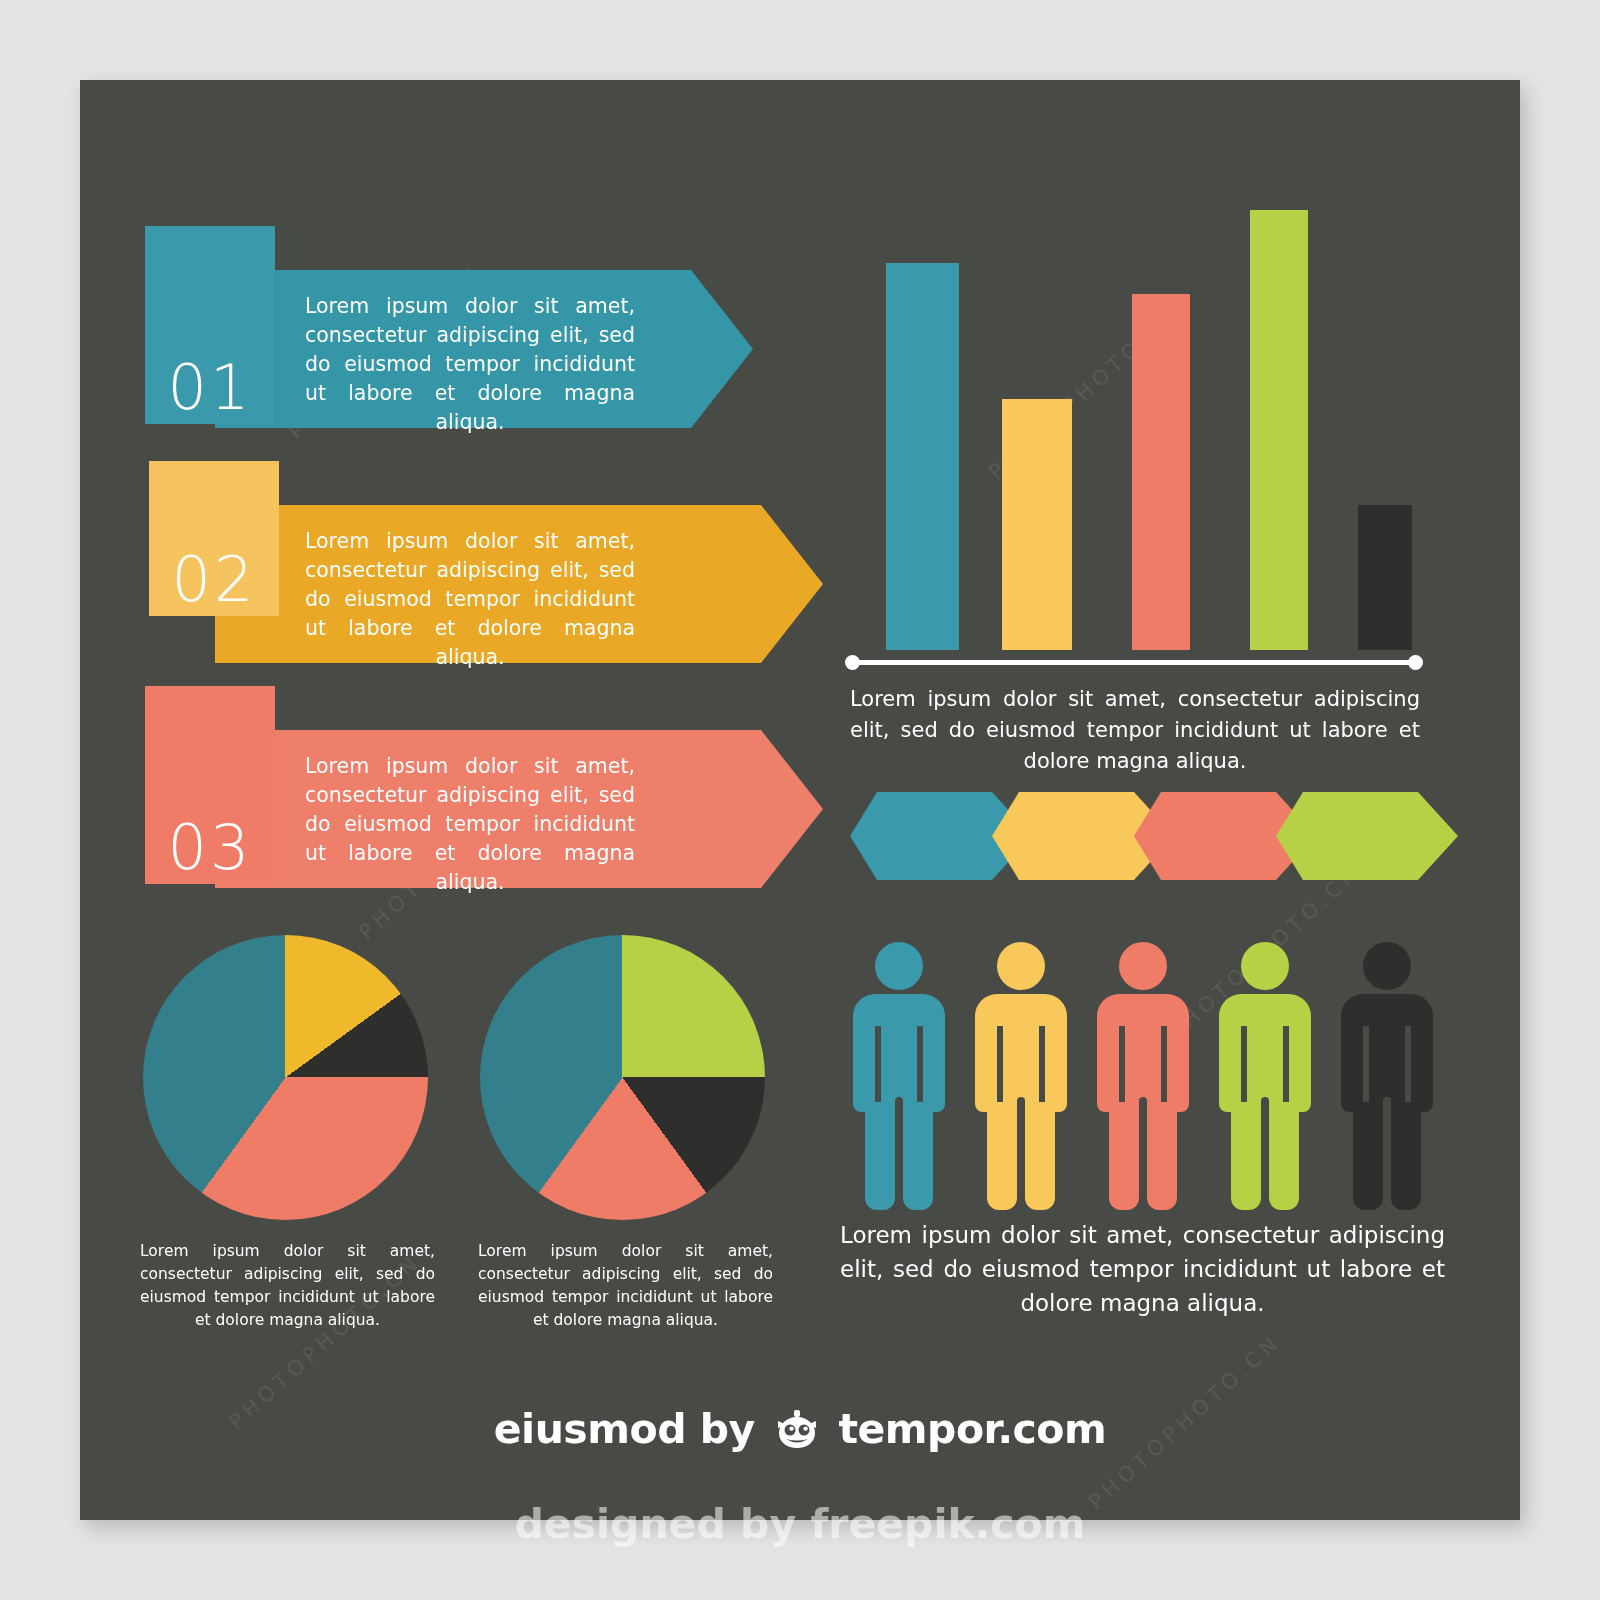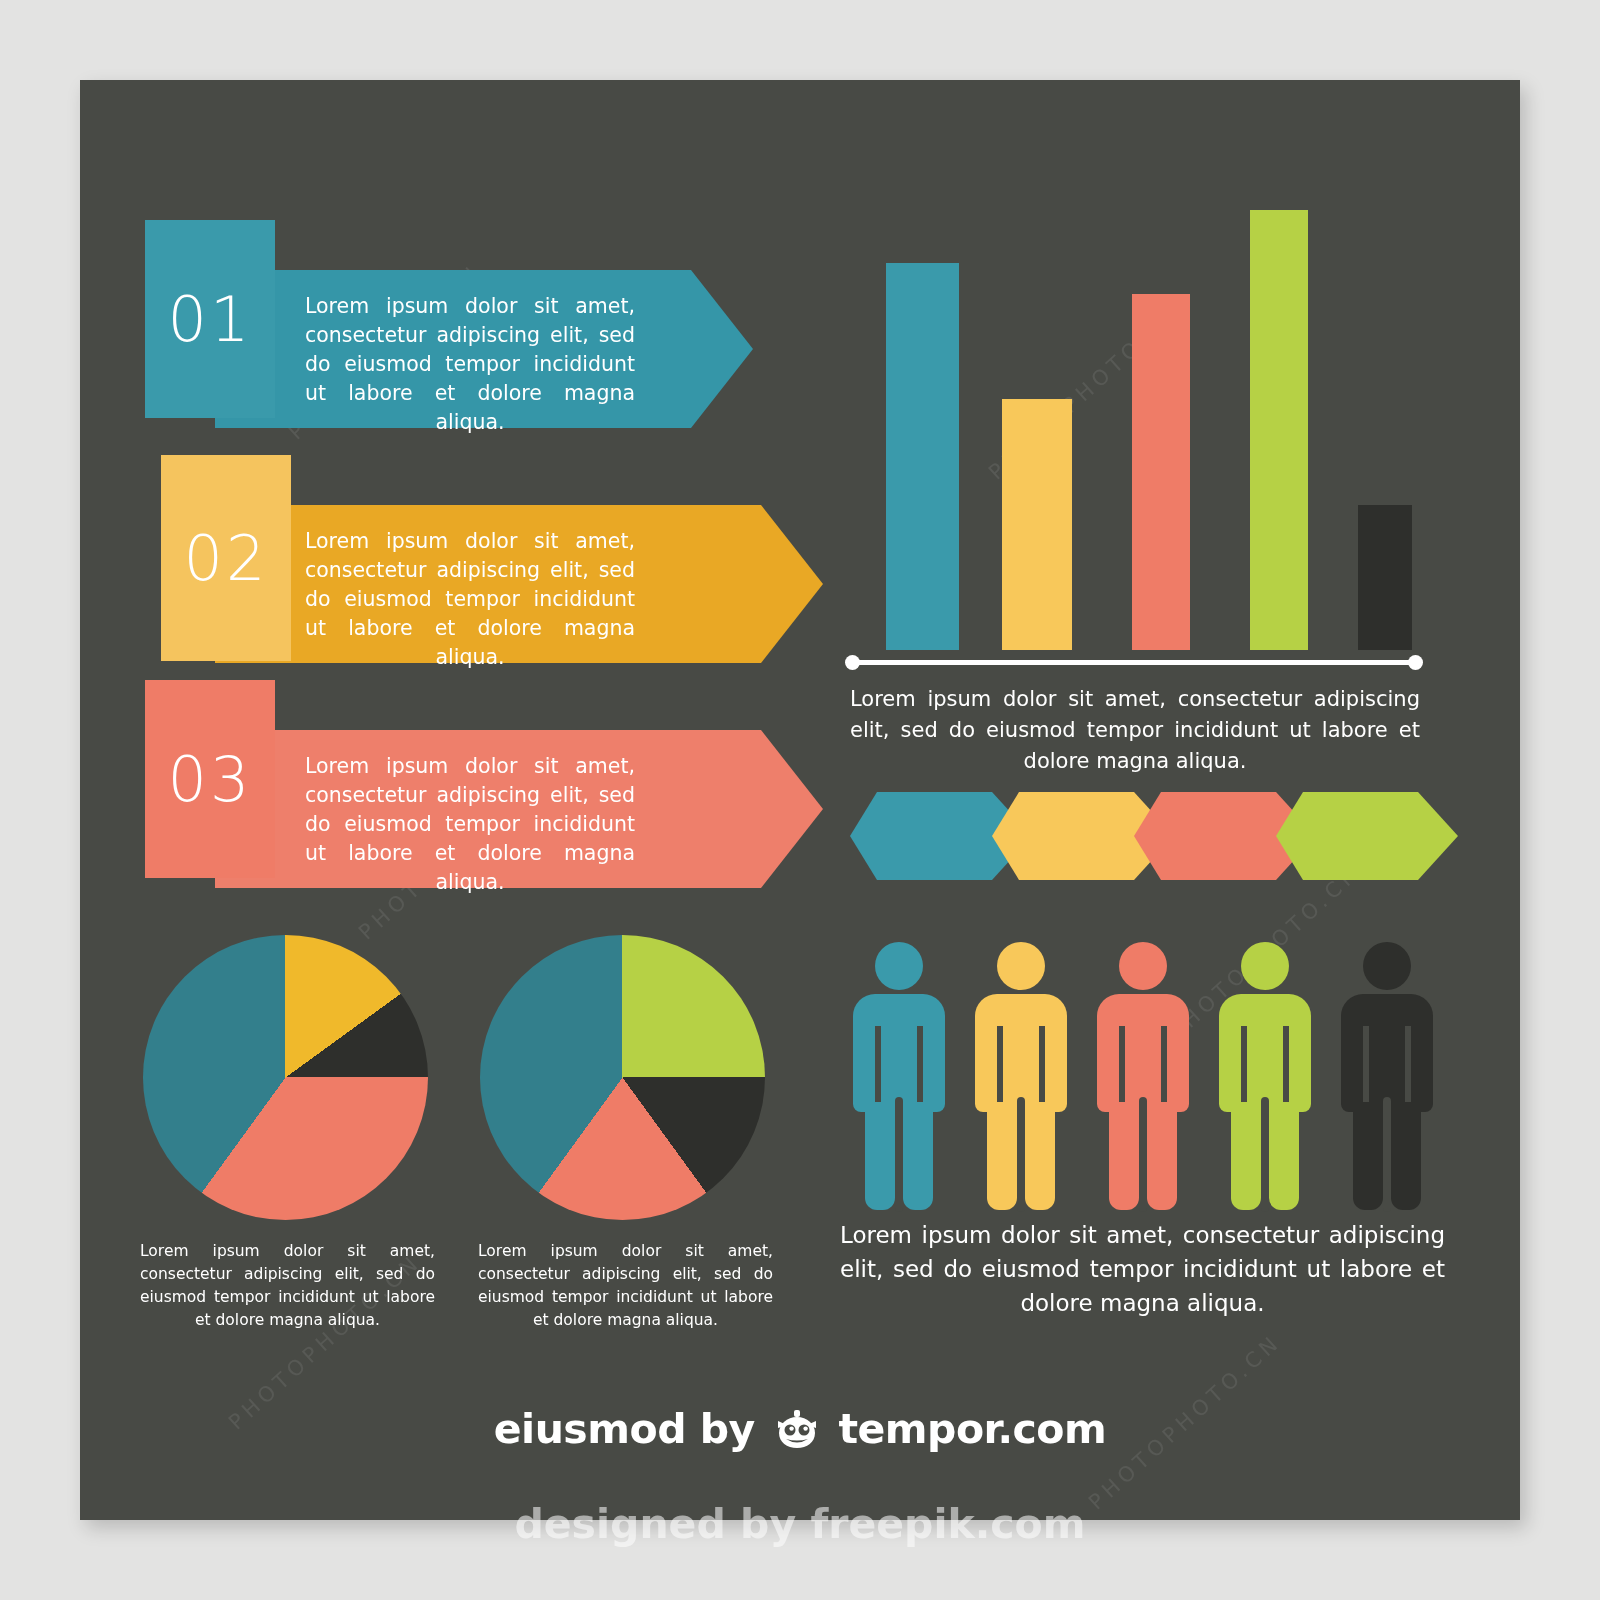--- a/index.html
+++ b/index.html
@@ -46,22 +46,23 @@
     position: absolute;
     top: 0;
     width: 0; height: 0;
     border-style: solid;
     border-width: 79px 0 79px 62px;
   }
   .banner .numbox {
     position: absolute;
     width: 130px;
     display: flex;
-    align-items: center;
+    align-items: flex-end;
     justify-content: center;
+    margin-top: 6px;
   }
   .banner .numbox span {
     color: #ffffff;
     font-size: 62px;
     letter-spacing: 3px;
     font-family: "DejaVu Sans", sans-serif;
     font-weight: 300;
   }
   .banner .btext {
     position: absolute;
@@ -247,21 +248,21 @@
       </div>
       <div class="btext" style="left:160px; top:72px; width:330px;">Lorem ipsum dolor sit amet, consectetur adipiscing elit, sed do eiusmod tempor incididunt ut labore et dolore magna aliqua.</div>
     </div>
 
     <div class="banner" id="step-2" style="left:65px; top:375px;">
       <div class="shadow-tri" style="left:70px; top:148px;"></div>
       <div class="arrow" style="left:70px; top:50px; width:608px;">
         <div class="body" id="s2-body" style="width: 546px; background: rgb(233, 168, 37);"></div>
         <div class="tip" id="s2-tip" style="left: 546px; border-color: transparent transparent transparent rgb(233, 168, 37);"></div>
       </div>
-      <div class="numbox" id="s2-box" style="left: 16px; top: 0px; height: 206px; background: rgb(245, 196, 94);">
+      <div class="numbox" id="s2-box" style="left: 4px; top: 0px; height: 155px; background: rgb(245, 196, 94);">
         <span>02</span>
       </div>
       <div class="btext" style="left:160px; top:72px; width:330px;">Lorem ipsum dolor sit amet, consectetur adipiscing elit, sed do eiusmod tempor incididunt ut labore et dolore magna aliqua.</div>
     </div>
 
     <div class="banner" id="step-3" style="left:65px; top:600px;">
       <div class="shadow-tri" style="left:70px; top:148px;"></div>
       <div class="arrow" style="left:70px; top:50px; width:608px;">
         <div class="body" id="s3-body" style="width: 546px; background: rgb(238, 127, 107);"></div>
         <div class="tip" id="s3-tip" style="left: 546px; border-color: transparent transparent transparent rgb(238, 127, 107);"></div>

